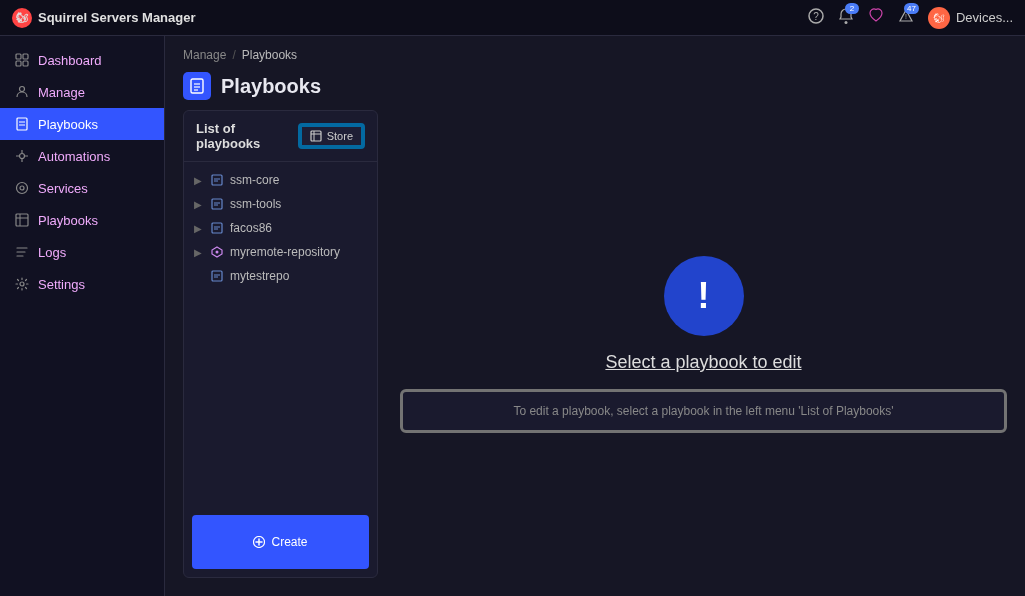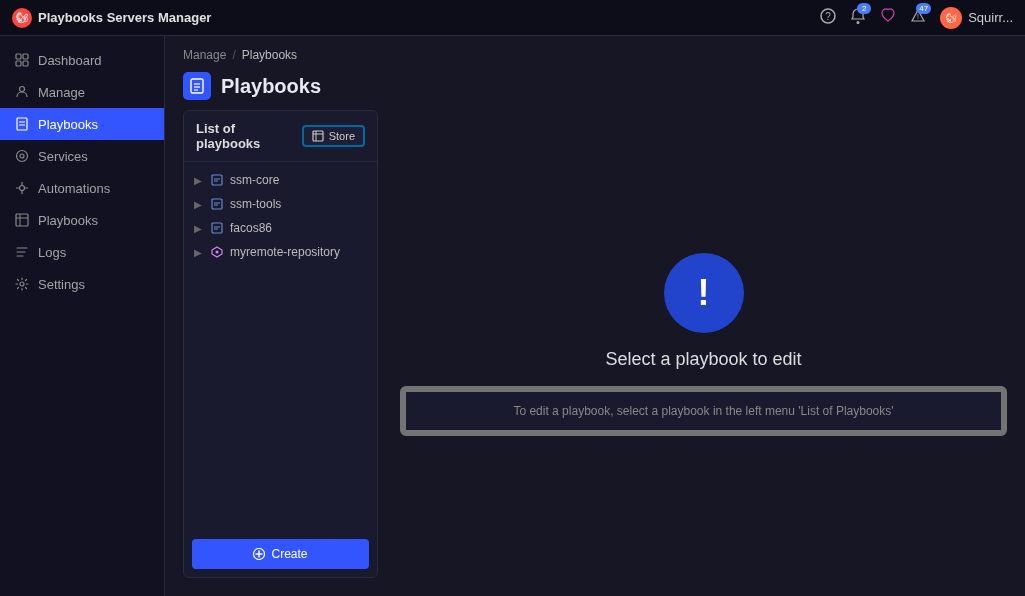--- a/index.html
+++ b/index.html
@@ -97,21 +97,21 @@
       border-right: 1px solid #2a2a3e;
       padding: 8px 0;
       flex-shrink: 0;
     }
     .sidebar-item {
       display: flex;
       align-items: center;
       gap: 8px;
       padding: 8px 14px;
       cursor: pointer;
-      color: #a3a3a3;
+      color: #f0abfc;
       font-size: 13px;
       transition: background 0.15s;
     }
     .sidebar-item.active {
       background: #3355ff;
       color: white;
     }
     .sidebar-item-icon {
       width: 16px;
       height: 16px;
@@ -196,21 +196,21 @@
     .panel-title {
       font-size: 13px;
       font-weight: 600;
       color: #ddd;
     }
     .store-btn {
       display: flex;
       align-items: center;
       gap: 5px;
       background: #1e1e35;
-      border: 2px solid #0369a1;
+      border: 4px solid #0369a1;
       border-radius: 4px;
       padding: 3px 8px;
       color: #ccc;
       font-size: 11px;
       cursor: pointer;
     }
 
     .playbook-list {
       flex: 1;
       overflow-y: auto;
@@ -238,21 +238,21 @@
       align-items: center;
       justify-content: center;
     }
 
     .create-btn {
       margin: 8px;
       background: #3355ff;
       color: white;
       border: none;
       border-radius: 4px;
-      padding: 8px;
+      padding: 20px;
       cursor: pointer;
       font-size: 12px;
       display: flex;
       align-items: center;
       justify-content: center;
       gap: 6px;
       font-weight: 500;
     }
 
     
@@ -272,39 +272,40 @@
       display: flex;
       align-items: center;
       justify-content: center;
       font-size: 36px;
       color: white;
     }
     .select-text {
       font-size: 18px;
       color: #ddd;
       font-weight: 500;
+      text-decoration: underline;
     }
     .hint-box {
       background: #1a1a2e;
-      border: 6px solid #737373;
+      border: 3px solid #737373;
       border-radius: 6px;
       padding: 12px 20px;
       color: #888;
       font-size: 12px;
       text-align: center;
       width: 100%;
     }
   </style>
 </head>
 <body>
 
 <div class="topbar">
   <div class="topbar-brand">
     <div class="brand-icon">🐿</div>
-    <span>Playbooks Servers Manager</span>
+    <span>Squirrel Servers Manager</span>
   </div>
   <div class="topbar-right">
     <div class="topbar-icon">
       <svg width="16" height="16" viewBox="0 0 16 16" fill="#aaa">
         <circle cx="8" cy="8" r="7" stroke="#aaa" stroke-width="1.5" fill="none"></circle>
         <text x="8" y="12" text-anchor="middle" font-size="10" fill="#aaa">?</text>
       </svg>
     </div>
     <div class="topbar-icon" style="position:relative">
       <svg width="16" height="16" viewBox="0 0 16 16" fill="none">
@@ -320,21 +321,21 @@
     </div>
     <div class="topbar-icon" style="position:relative">
       <svg width="16" height="16" viewBox="0 0 16 16" fill="none">
         <path d="M8 2l6 11H2L8 2z" stroke="#aaa" stroke-width="1.2" fill="none"></path>
         <text x="8" y="11" text-anchor="middle" font-size="7" fill="#aaa">!</text>
       </svg>
       <span class="badge">47</span>
     </div>
     <div class="user-area">
       <div class="user-avatar">🐿</div>
-      <span>Squirr...</span>
+      <span>Devices...</span>
     </div>
   </div>
 </div>
 
 <div class="layout">
 
   <div class="sidebar">
     <div class="sidebar-item">
       <div class="sidebar-item-icon">
         <svg width="14" height="14" viewBox="0 0 14 14" fill="none">
@@ -361,34 +362,34 @@
           <rect x="2" y="1" width="10" height="12" rx="1" stroke="white" stroke-width="1.2"></rect>
           <line x1="4" y1="5" x2="10" y2="5" stroke="white" stroke-width="1"></line>
           <line x1="4" y1="8" x2="10" y2="8" stroke="white" stroke-width="1"></line>
         </svg>
       </div>
       <span>Playbooks</span>
     </div>
     <div class="sidebar-item">
       <div class="sidebar-item-icon">
         <svg width="14" height="14" viewBox="0 0 14 14" fill="none">
+          <path d="M7 1v3M7 10v3M1 7h3M10 7h3" stroke="#888" stroke-width="1.2"></path>
+          <circle cx="7" cy="7" r="2.5" stroke="#888" stroke-width="1.2"></circle>
+        </svg>
+      </div>
+      <span>Automations</span>
+    </div>
+    <div class="sidebar-item">
+      <div class="sidebar-item-icon">
+        <svg width="14" height="14" viewBox="0 0 14 14" fill="none">
           <circle cx="7" cy="7" r="5.5" stroke="#888" stroke-width="1.2"></circle>
           <circle cx="7" cy="7" r="2" stroke="#888" stroke-width="1.2"></circle>
         </svg>
       </div>
       <span>Services</span>
-    </div>
-    <div class="sidebar-item">
-      <div class="sidebar-item-icon">
-        <svg width="14" height="14" viewBox="0 0 14 14" fill="none">
-          <path d="M7 1v3M7 10v3M1 7h3M10 7h3" stroke="#888" stroke-width="1.2"></path>
-          <circle cx="7" cy="7" r="2.5" stroke="#888" stroke-width="1.2"></circle>
-        </svg>
-      </div>
-      <span>Automations</span>
     </div>
     <div class="sidebar-item">
       <div class="sidebar-item-icon">
         <svg width="14" height="14" viewBox="0 0 14 14" fill="none">
           <rect x="1" y="1" width="12" height="12" rx="1" stroke="#888" stroke-width="1.2"></rect>
           <line x1="1" y1="5" x2="13" y2="5" stroke="#888" stroke-width="1"></line>
           <line x1="5" y1="1" x2="5" y2="13" stroke="#888" stroke-width="1"></line>
         </svg>
       </div>
       <span>Playbooks</span>
@@ -483,20 +484,31 @@
           <div class="playbook-item">
             <span class="playbook-expand">▶</span>
             <div class="playbook-icon">
               <svg width="12" height="12" viewBox="0 0 12 12" fill="none">
                 <path d="M6 1L11 4v4L6 11 1 8V4z" stroke="#cc88ee" stroke-width="1.2" fill="none"></path>
                 <circle cx="6" cy="6" r="1.5" fill="#cc88ee"></circle>
               </svg>
             </div>
             <span>myremote-repository</span>
           </div>
+          <div class="playbook-item">
+            <span class="playbook-expand" style="visibility:hidden">▶</span>
+            <div class="playbook-icon">
+              <svg width="12" height="12" viewBox="0 0 12 12" fill="none">
+                <rect x="1" y="1" width="10" height="10" rx="1" stroke="#6688cc" stroke-width="1.2"></rect>
+                <line x1="3" y1="5" x2="9" y2="5" stroke="#6688cc" stroke-width="1"></line>
+                <line x1="3" y1="7" x2="7" y2="7" stroke="#6688cc" stroke-width="1"></line>
+              </svg>
+            </div>
+            <span>mytestrepo</span>
+          </div>
         </div>
         <button class="create-btn">
           <svg width="12" height="12" viewBox="0 0 12 12" fill="none">
             <circle cx="6" cy="6" r="5.5" stroke="white" stroke-width="1.2"></circle>
             <line x1="6" y1="3" x2="6" y2="9" stroke="white" stroke-width="1.5" stroke-linecap="round"></line>
             <line x1="3" y1="6" x2="9" y2="6" stroke="white" stroke-width="1.5" stroke-linecap="round"></line>
           </svg>
           <span>Create</span>
         </button>
       </div>

